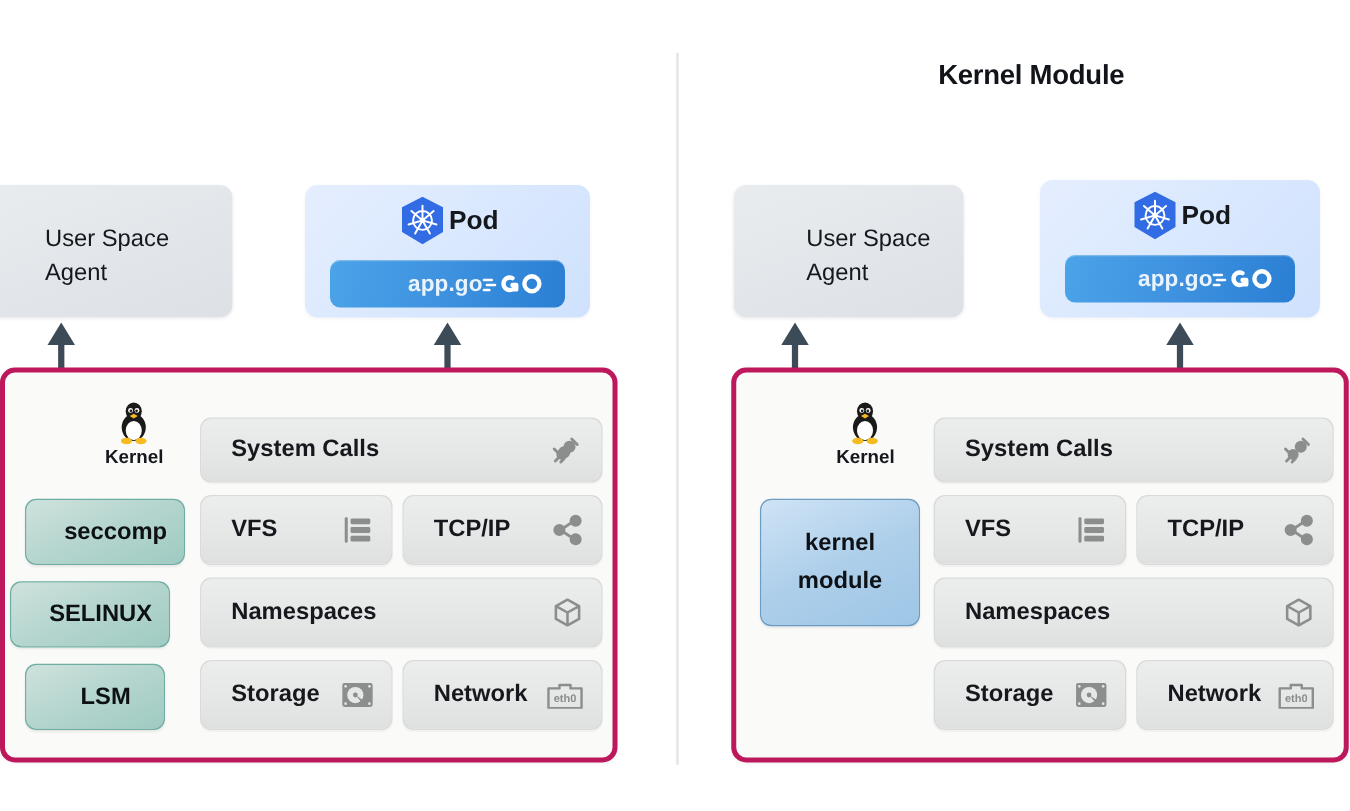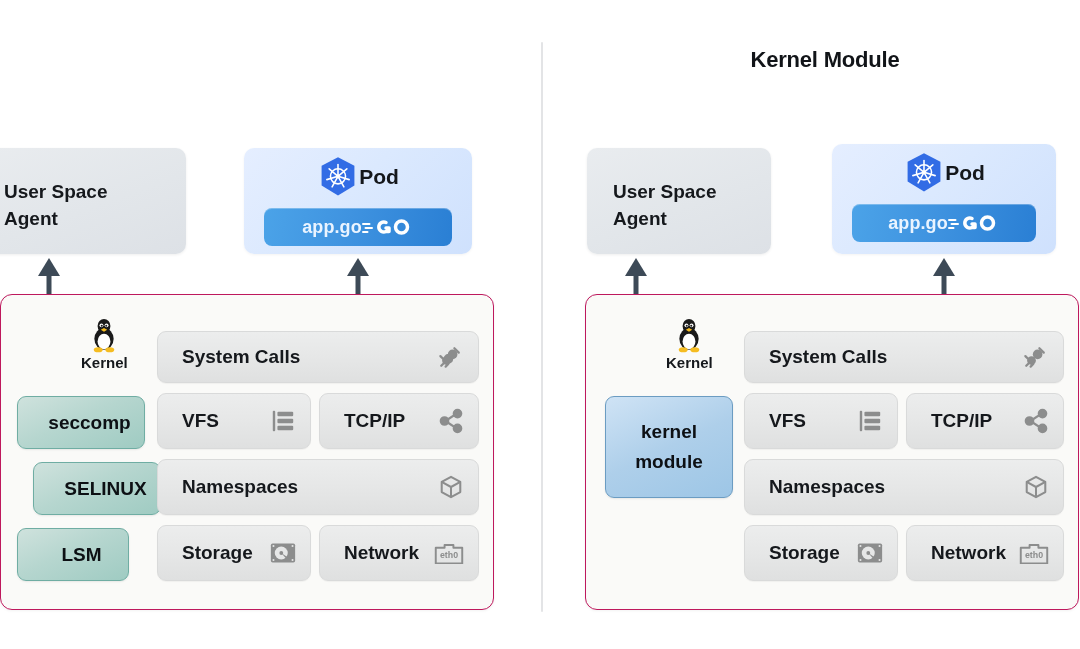--- a/index.html
+++ b/index.html
@@ -36,24 +36,25 @@
   
   .agent-box {
     position: absolute;
     background: linear-gradient(160deg, #e9ecef 0%, #e2e6ea 55%, #dde1e6 100%);
     border-radius: 10px;
     box-shadow: 0 1px 3px rgba(0,0,0,0.07);
     padding: 30px 0 0 22px;
   }
   .agent-box .txt {
     font-size: 19px;
-    font-weight: bold;
+    font-weight: normal;
     line-height: 27px;
     color: #15181c;
     white-space: pre-line;
+    margin-left: 32px;
   }
 
   
   .pod-box {
     position: absolute;
     background: linear-gradient(135deg, #e5eeff 0%, #dbe9fe 45%, #cfe1fd 100%);
     border-radius: 10px;
     box-shadow: 0 1px 3px rgba(0,0,0,0.05);
   }
   .pod-head {
@@ -61,38 +62,38 @@
     display: flex; align-items: center; justify-content: center;
   }
   .k8s-logo { width: 42px; height: 42px; display: block; }
   .pod-label { font-size: 21px; font-weight: bold; color: #14171b; }
 
   .appgo {
     position: absolute;
     left: 20px; right: 20px; top: 60px; height: 38px;
     border-radius: 8px;
     background: linear-gradient(100deg, #4ba3e8 0%, #3f93e0 45%, #2a7fd4 100%);
-    display: flex; align-items: center; justify-content: center;
+    display: flex; align-items: center; justify-content: flex-end;
     padding: 0 14px;
     box-shadow: inset 0 1px 0 rgba(255,255,255,0.28);
   }
   .appgo-name {
     font-size: 18px; font-weight: bold; color: #eaf4ff;
     letter-spacing: 0.1px;
   }
   .go-logo { display: block; }
 
   
   .arrow { position: absolute; }
 
   
   .kernel-panel {
     position: absolute;
     background: #fafaf8;
-    border: 1px solid #be185d;
+    border: 4px solid #be185d;
     border-radius: 12px;
     box-shadow: 0 1px 3px rgba(0,0,0,0.05);
   }
   .tux-wrap {
     position: absolute;
     display: flex; flex-direction: column; align-items: center;
   }
   .tux { width: 32px; height: 36px; display: block; }
   .tux-label { font-size: 15px; font-weight: bold; color: #15181c; margin-top: 1px; }
 
@@ -213,21 +214,21 @@
         <path d="M24 17 l-5 3 l5 3 l5-3 z" fill="#f5bc21"></path>
         <ellipse cx="15" cy="51" rx="7" ry="4" fill="#f5bc21"></ellipse>
         <ellipse cx="33" cy="51" rx="7" ry="4" fill="#f5bc21"></ellipse>
       </svg>
       <span class="tux-label">Kernel</span>
     </div>
 
     <div class="chip-green" style="left:16px; top:101px; width:128px; height:53px;">
       <span class="chip-label">seccomp</span>
     </div>
-    <div class="chip-green" style="left:32px; top:167px; width:128px; height:53px;">
+    <div class="chip-green" style="left:4px; top:167px; width:128px; height:53px;">
       <span class="chip-label">SELINUX</span>
     </div>
     <div class="chip-green" style="left:16px; top:233px; width:112px; height:53px;">
       <span class="chip-label">LSM</span>
     </div>
 
     <div class="chip" style="left:156px; top:36px; width:322px; height:52px;">
       <span class="chip-label">System Calls</span>
       <span class="chip-icon">
         <svg width="28" height="28" viewBox="0 0 32 32">

